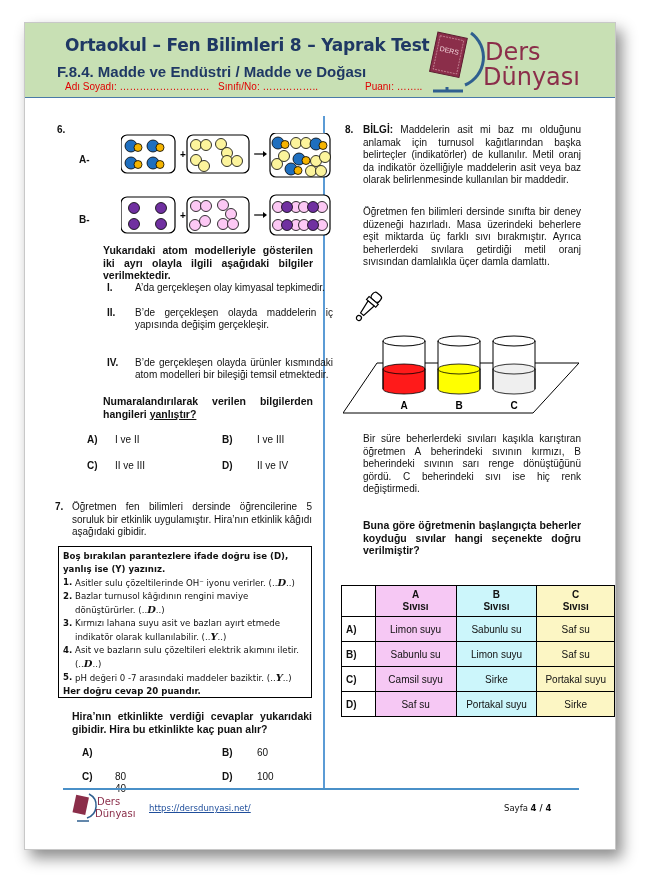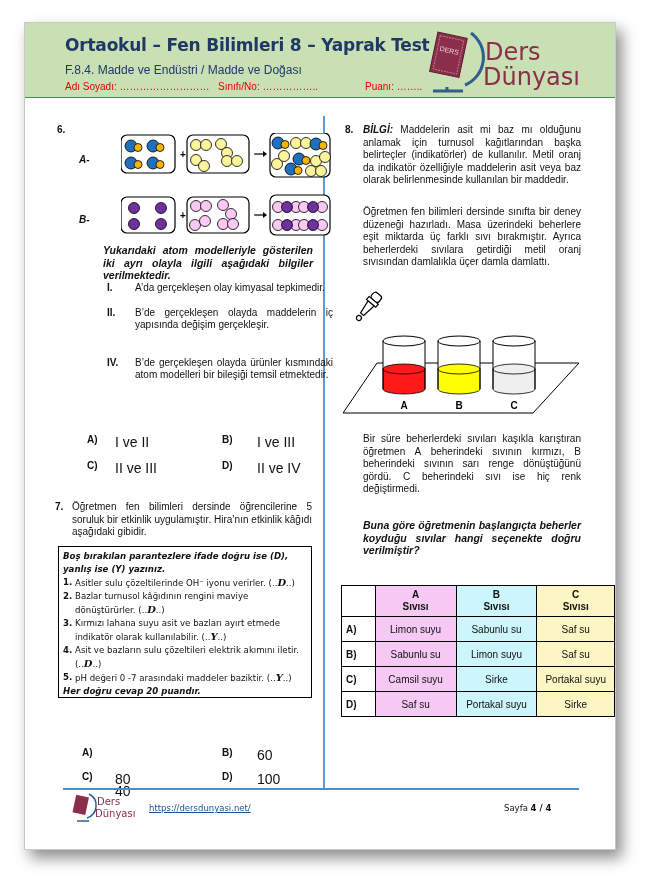--- a/index.html
+++ b/index.html
@@ -10,34 +10,34 @@
   .page {
     position: absolute; left: 24px; top: 22px; width: 590px; height: 826px;
     background: #fff; border: 1px solid #c8c8c8;
     box-shadow: 6px 8px 14px rgba(0,0,0,0.45);
   }
   .header {
     position: absolute; left: 0; top: 0; width: 590px; height: 74px;
     background: #c8e0b4; border-bottom: 1px solid #4a7aa8;
   }
   .h-title { position: absolute; left: 40px; top: 12px; font-size: 17px; font-weight: bold; color: #1f3864; font-family: "DejaVu Sans", sans-serif; letter-spacing: -0.2px; }
-  .h-sub { position: absolute; left: 40px; top: 40px; font-size: 12px; font-weight: normal; color: #1f3864; }
+  .h-sub { position: absolute; left: 32px; top: 40px; font-size: 15px; font-weight: bold; color: #1f3864; }
   .h-fields { position: absolute; left: 40px; top: 58px; font-size: 10px; color: #e00000; }
   .h-fields span { position: absolute; white-space: nowrap; }
   .logo { position: absolute; left: 388px; top: 6px; width: 190px; height: 64px; }
 
   .divider { position: absolute; left: 298px; top: 93px; width: 2px; height: 672px; background: #5b9bd5; }
   .footer-rule { position: absolute; left: 38px; top: 765px; width: 516px; height: 2px; background: #4a90c8; }
 
   .t { position: absolute; font-size: 10px; line-height: 12.5px; }
-  .b { font-weight: bold; font-style: italic; }
+  .b { font-weight: bold; }
   .qnum { position: absolute; font-size: 10px; font-weight: bold; }
   .justify { text-align: justify; }
   .sel-l { position: absolute; font-size: 10px; font-weight: bold; }
-  .sel-v { position: absolute; font-size: 14px; text-align: right; }
+  .sel-v { position: absolute; font-size: 10px; text-align: right; }
 
   .roman { position: absolute; left: 96px; width: 212px; font-size: 10px; line-height: 12px; }
   .roman .n { position: absolute; left: -14px; font-weight: bold; width: 20px; }
   .roman .txt { display: block; padding-left: 14px; text-align: justify; }
 
   .box7 {
     position: absolute; left: 33px; top: 523px; width: 254px; height: 152px;
     border: 1.5px solid #000; font-family: "DejaVu Sans", sans-serif; font-size: 8.6px; line-height: 13px;
     padding: 3px 4px; box-sizing: border-box;
   }
@@ -182,20 +182,23 @@
   </div>
   <div class="roman" style="top:284px;">
     <span class="n">II.</span>
     <span class="txt">B’de gerçekleşen olayda maddelerin iç yapısında değişim gerçekleşir.</span>
   </div>
   <div class="roman" style="top:334px;">
     <span class="n">IV.</span>
     <span class="txt">B’de gerçekleşen olayda ürünler kısmındaki atom modelleri bir bileşiği temsil etmektedir.</span>
   </div>
 
+  <div class="t b justify" style="left:78px; top:372px; width:210px; font-size:10.5px;">
+    <span>Numaralandırılarak verilen bilgilerden hangileri </span><span style="text-decoration:underline;">yanlıştır?</span>
+  </div>
 
   <div class="sel-l" style="left:62px; top:411px;">A)</div>
   <div class="sel-v" style="left:90px; top:411px;">I ve II</div>
   <div class="sel-l" style="left:197px; top:411px;">B)</div>
   <div class="sel-v" style="left:232px; top:411px;">I ve III</div>
   <div class="sel-l" style="left:62px; top:437px;">C)</div>
   <div class="sel-v" style="left:90px; top:437px;">II ve III</div>
   <div class="sel-l" style="left:197px; top:437px;">D)</div>
   <div class="sel-v" style="left:232px; top:437px;">II ve IV</div>
 
@@ -205,20 +208,21 @@
   <div class="box7">
     <div class="b">Boş bırakılan parantezlere ifade doğru ise (D), yanlış ise (Y) yazınız.</div>
     <div class="row"><span class="n">1.</span><span>Asitler sulu çözeltilerinde OH⁻ iyonu verirler. (..</span><span class="hand">D</span><span>..)</span></div>
     <div class="row"><span class="n">2.</span><span>Bazlar turnusol kâğıdının rengini maviye dönüştürürler. (..</span><span class="hand">D</span><span>..)</span></div>
     <div class="row"><span class="n">3.</span><span>Kırmızı lahana suyu asit ve bazları ayırt etmede indikatör olarak kullanılabilir. (..</span><span class="hand">Y</span><span>..)</span></div>
     <div class="row"><span class="n">4.</span><span>Asit ve bazların sulu çözeltileri elektrik akımını iletir. (..</span><span class="hand">D</span><span>..)</span></div>
     <div class="row"><span class="n">5.</span><span>pH değeri 0 -7 arasındaki maddeler baziktir. (..</span><span class="hand">Y</span><span>..)</span></div>
     <div class="b">Her doğru cevap 20 puandır.</div>
   </div>
 
+  <div class="t b justify" style="left:47px; top:687px; width:240px; font-size:10.5px;">Hira’nın etkinlikte verdiği cevaplar yukarıdaki gibidir. Hira bu etkinlikte kaç puan alır?</div>
 
   <div class="sel-l" style="left:57px; top:724px;">A)</div>
   <div class="sel-v" style="left:90px; top:724px;margin-top:36px;">40</div>
   <div class="sel-l" style="left:197px; top:724px;">B)</div>
   <div class="sel-v" style="left:232px; top:724px;">60</div>
   <div class="sel-l" style="left:57px; top:748px;">C)</div>
   <div class="sel-v" style="left:90px; top:748px;">80</div>
   <div class="sel-l" style="left:197px; top:748px;">D)</div>
   <div class="sel-v" style="left:232px; top:748px;">100</div>
 

